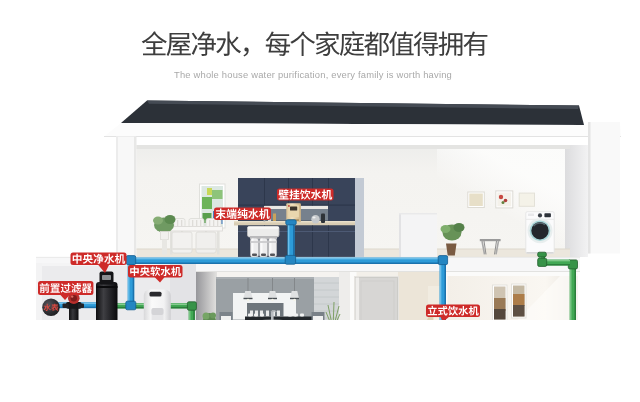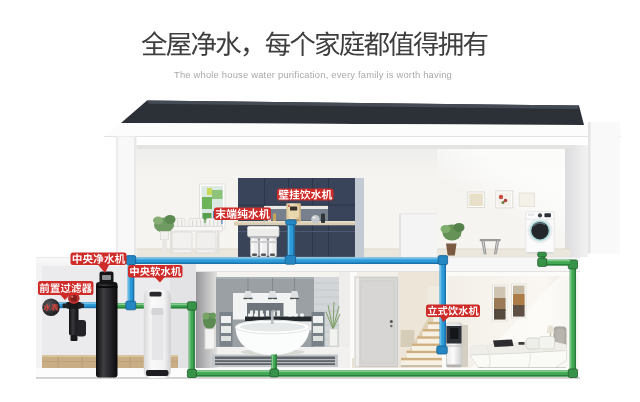--- a/index.html
+++ b/index.html
@@ -1,14 +1,14 @@
 <!DOCTYPE html>
 <html><head><meta charset="utf-8"><style>
 html,body{margin:0;padding:0;background:#fff;}
-#page{position:relative;width:640px;height:402px;overflow:hidden;}
+#page{position:relative;width:640px;height:320px;overflow:hidden;}
 svg{position:absolute;top:0;left:0;display:block;}
 </style></head><body>
 <div id="page">
     <svg width="640" height="402" viewBox="0 0 640 402">
       <defs>
         <linearGradient id="upwall" x1="0" y1="0" x2="0" y2="1">
           <stop offset="0" stop-color="#ededeb"></stop>
           <stop offset="0.25" stop-color="#f4f3f0"></stop>
           <stop offset="1" stop-color="#f6f5f2"></stop>
         </linearGradient>

